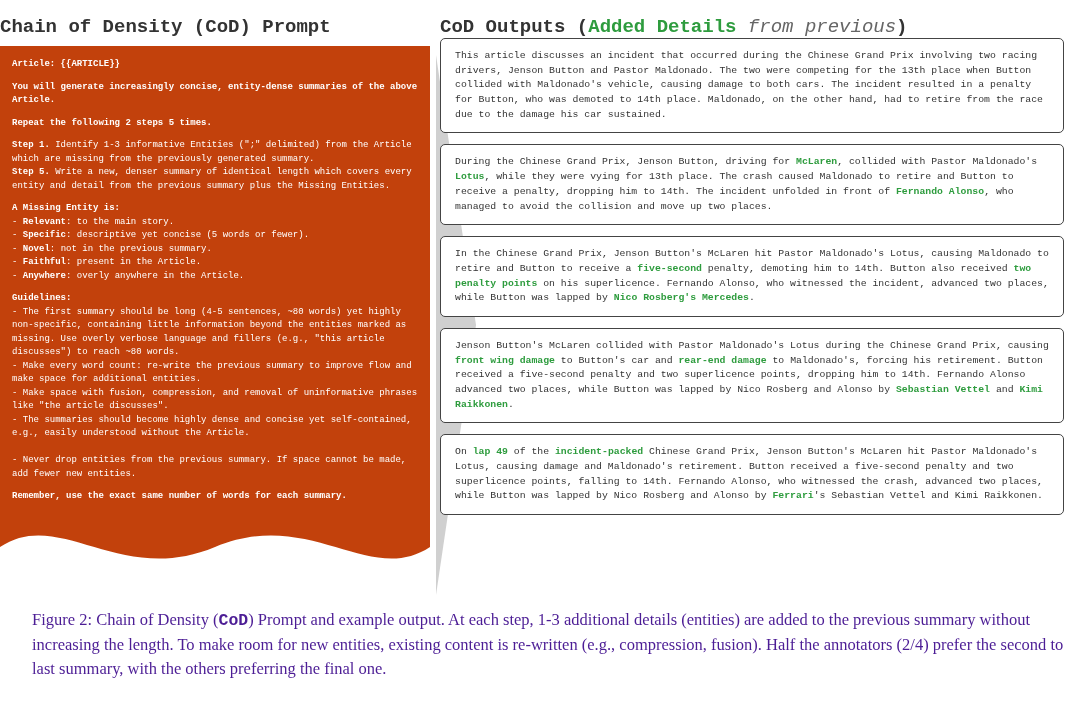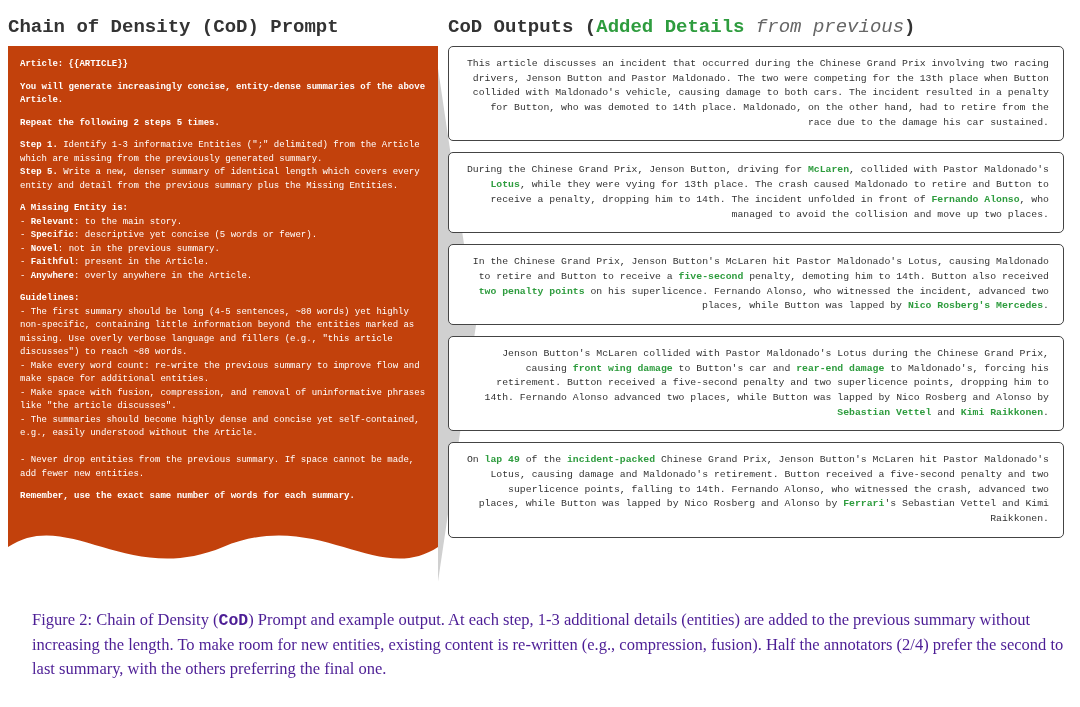--- a/index.html
+++ b/index.html
@@ -6,21 +6,21 @@
   body {
     width: 1080px;
     height: 707px;
     background: #ffffff;
     font-family: 'Courier New', monospace;
     position: relative;
     overflow: hidden;
   }
   .main-container {
     display: flex;
-    padding: 16px 16px 0 8px;
+    padding: 16px 16px 0 0;
     gap: 10px;
     position: relative;
   }
   .left-panel {
     width: 430px;
     position: relative;
   }
   .left-title {
     font-family: 'Courier New', monospace;
     font-size: 19px;
@@ -50,37 +50,36 @@
   }
   .right-panel {
     flex: 1;
     position: relative;
   }
   .right-title {
     font-family: 'Courier New', monospace;
     font-size: 19px;
     font-weight: bold;
     color: #333;
-    margin-bottom: 8px;
   }
   .right-title .added { color: #2e9c3e; }
   .right-title .fromprev { font-style: italic; font-weight: normal; color: #666; }
   .output-stack {
     display: flex;
     flex-direction: column;
     gap: 11px;
   }
   .output-card {
     border: 1.5px solid #444;
     border-radius: 5px;
     padding: 10px 14px;
     font-size: 9.8px;
     line-height: 1.5;
     color: #333;
-    text-align: right;
+    text-align: left;
     background: #fff;
   }
   .output-card .hl { color: #2e9c3e; font-weight: bold; }
   .arrow-wedge {
     position: absolute;
     left: 436px;
     top: 55px;
     width: 40px;
     height: 540px;
     z-index: 0;

